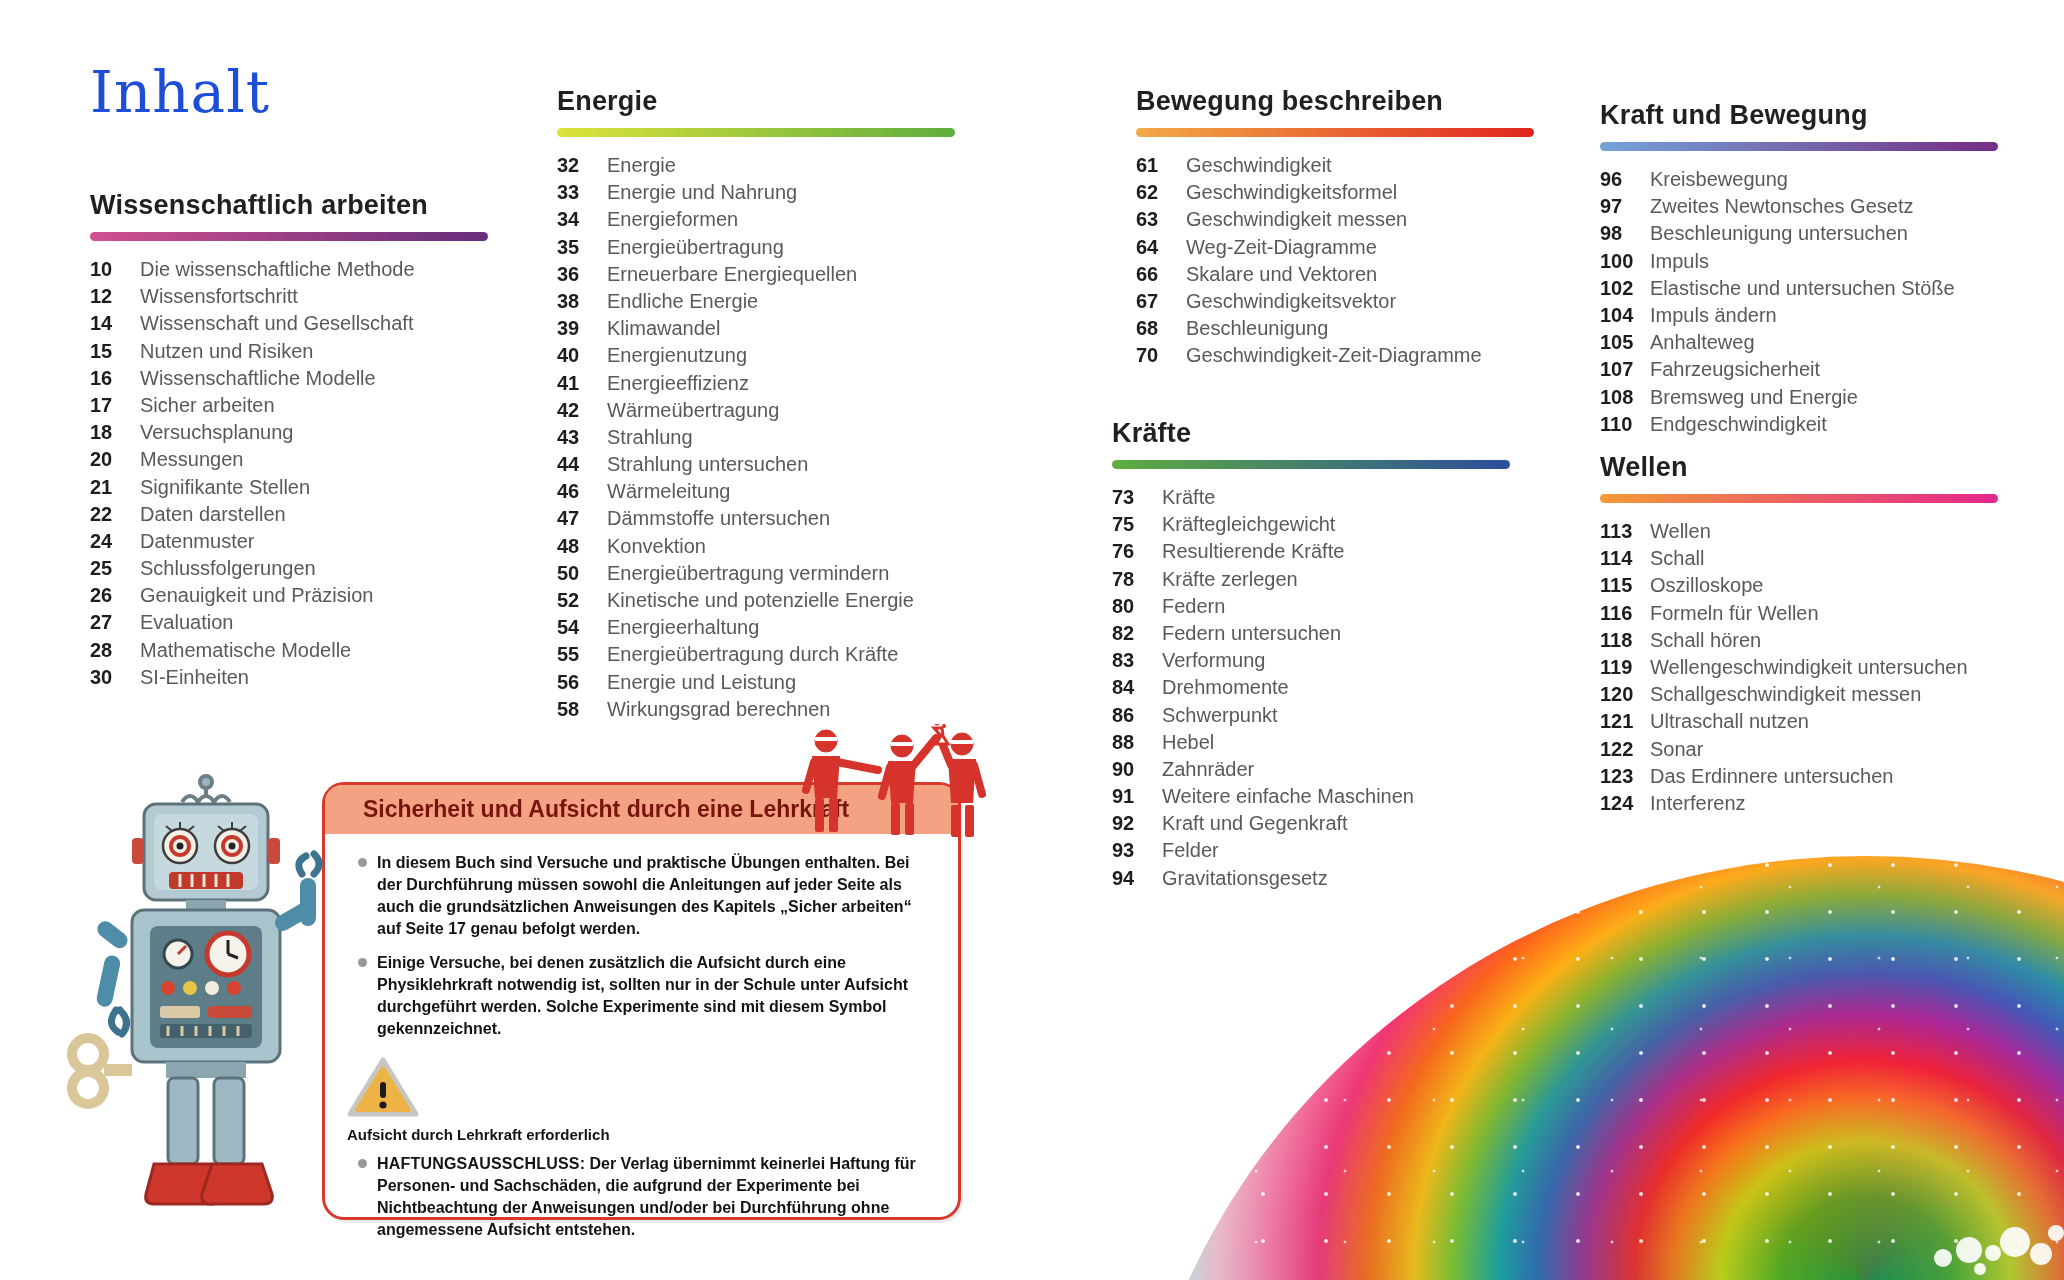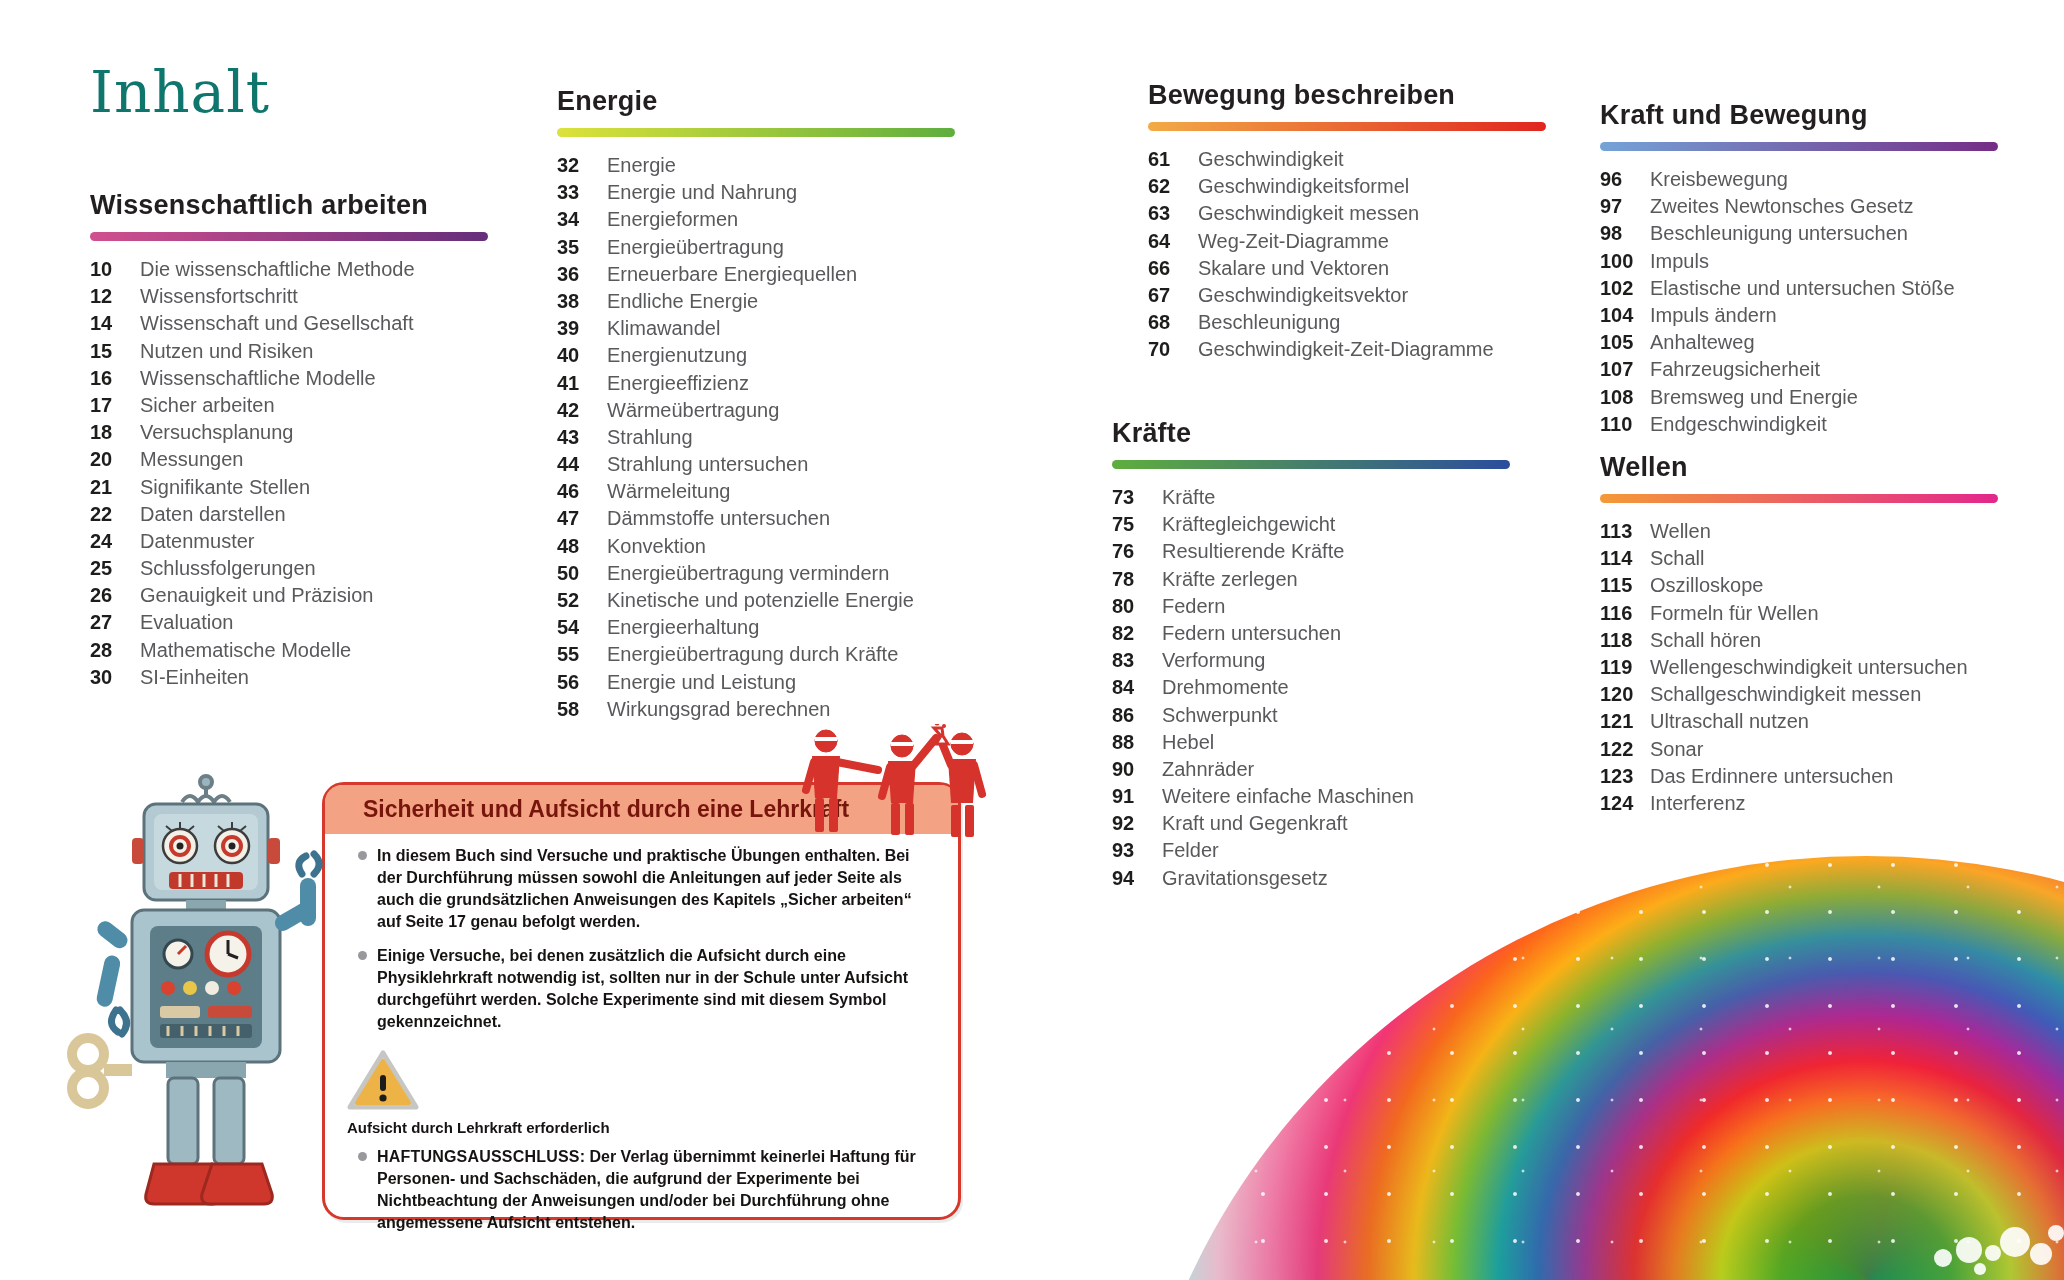--- a/index.html
+++ b/index.html
@@ -1,39 +1,39 @@
 <!DOCTYPE html>
 <html><head>
 <meta charset="utf-8">
 <style>
   html,body{margin:0;padding:0;}
   #page{position:relative;width:2064px;height:1280px;background:#ffffff;overflow:hidden;
         font-family:"Liberation Sans",sans-serif;}
 
   
   .inhalt-title{position:absolute;left:90px;top:58px;font-family:"DejaVu Serif",serif;
-    font-size:58px;color:#0f766e;letter-spacing:1px;}
+    font-size:58px;color:#1d4ed8;letter-spacing:1px;}
 
   
   .toc-section{position:absolute;}
   .sec-title{margin:0;font-size:27px;font-weight:700;color:#231f20;letter-spacing:.2px;}
   .sec-bar{width:398px;height:9px;border-radius:5px;margin-top:11px;}
   .toc{margin-top:17px;}
   .toc-row{display:flex;align-items:baseline;height:27.2px;}
   .toc-num{flex:0 0 50px;font-weight:700;font-size:20px;color:#1d1d1b;}
   .toc-lab{font-size:20px;color:#58595b;white-space:nowrap;}
 
   
   .safety-box{position:absolute;left:322px;top:782px;width:633px;height:432px;
     background:#ffffff;border:3.5px solid #d6382c;border-radius:22px;z-index:2;
     box-shadow:2px 3px 0 rgba(0,0,0,.08);}
   .safety-header{height:49px;background:#f3a284;border-radius:17px 17px 0 0;
     display:flex;align-items:center;padding-left:38px;}
   .safety-title{font-size:23px;font-weight:700;color:#77150c;}
-  .safety-body{padding:11px 34px 0 22px;}
+  .safety-body{padding:18px 34px 0 22px;}
   .bullet{display:flex;margin-bottom:12px;}
   .bullet-dot{flex:0 0 30px;padding-top:6px;}
   .bullet-dot i{display:block;width:9px;height:9px;border-radius:50%;background:#97999c;margin:0 auto;}
   .bullet p{margin:0;font-size:16px;font-weight:700;line-height:22px;color:#161412;}
   .warn-wrap{text-align:left;margin:16px 0 10px 0;}
   .warn-caption{font-size:15px;font-weight:700;color:#161412;margin-top:4px;}
   .disc-label{font-weight:700;letter-spacing:.2px;}
 
   
   .figures{position:absolute;left:790px;top:724px;z-index:3;}
@@ -220,21 +220,21 @@
           <span class="toc-num">56</span>
           <span class="toc-lab">Energie und Leistung</span>
         </div>
         <div class="toc-row">
           <span class="toc-num">58</span>
           <span class="toc-lab">Wirkungsgrad berechnen</span>
         </div>
       </div>
   </section>
 
-  <section class="toc-section" style="left:1136px;top:80px;width:412px;margin-left:12px;">
+  <section class="toc-section" style="left:1136px;top:86px;width:412px;">
     <h2 class="sec-title">Bewegung beschreiben</h2>
     <div class="sec-bar" style="background: linear-gradient(90deg, rgb(242, 171, 71), rgb(224, 37, 31));"></div>
     <div class="toc">
         <div class="toc-row">
           <span class="toc-num">61</span>
           <span class="toc-lab">Geschwindigkeit</span>
         </div>
         <div class="toc-row">
           <span class="toc-num">62</span>
           <span class="toc-lab">Geschwindigkeitsformel</span>

